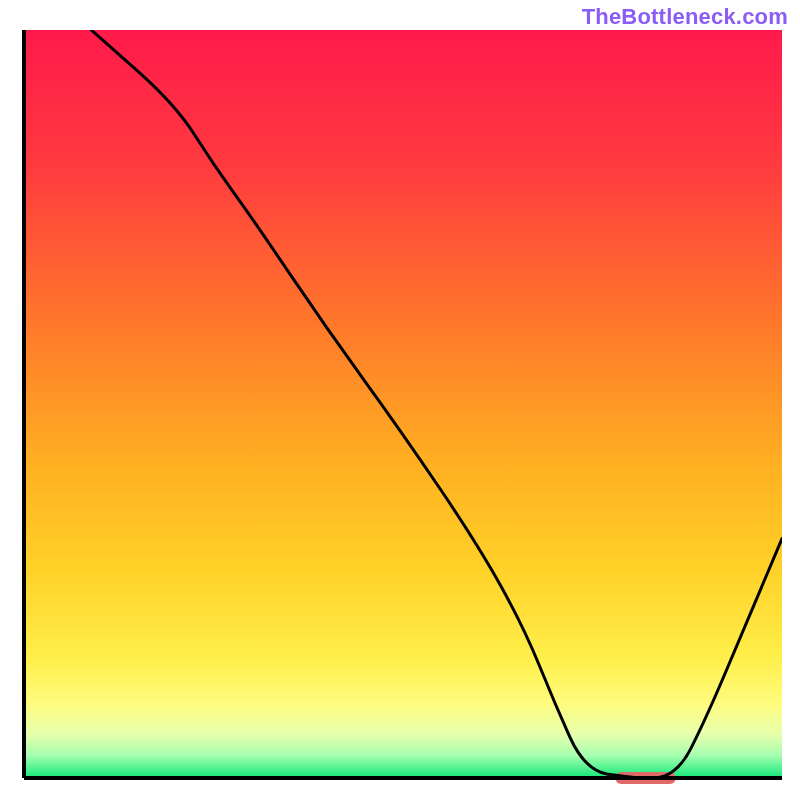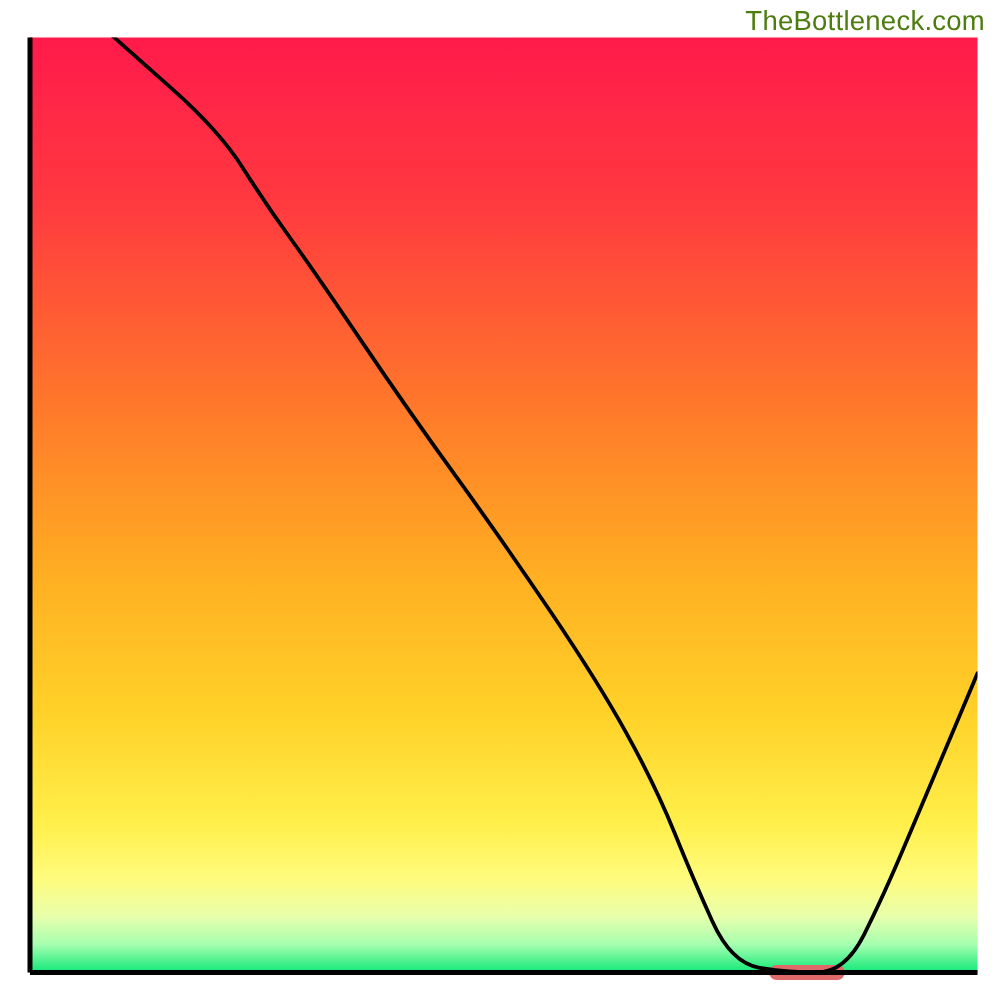--- a/index.html
+++ b/index.html
@@ -12,24 +12,24 @@
   }
   .frame {
     position: relative;
     width: 800px;
     height: 800px;
   }
   .watermark {
     position: absolute;
     top: 4px;
     right: 12px;
-    color: #4d7c0f;
+    color: #8b5cf6;
     font-size: 22px;
     letter-spacing: 0.2px;
-    font-weight: 400;
+    font-weight: 700;
   }
   .plot-wrap {
     position: absolute;
     left: 18px;
     top: 28px;
     width: 766px;
     height: 756px;
   }
   svg { display: block; }
 </style>

